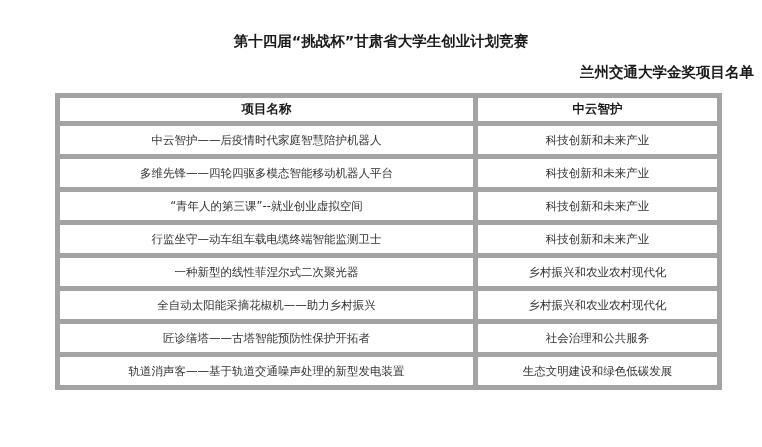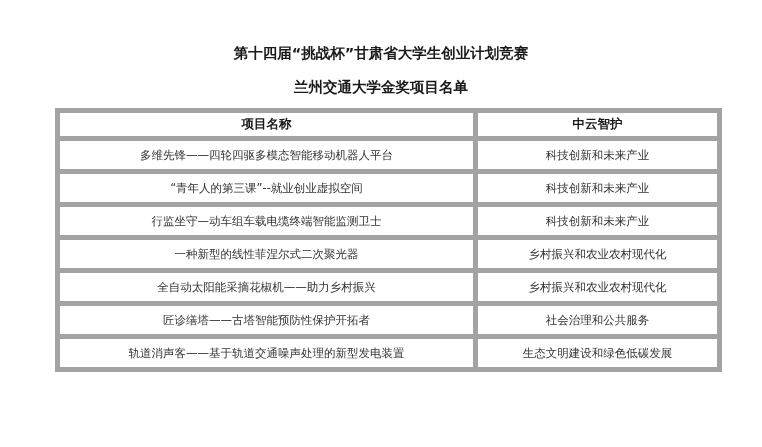--- a/index.html
+++ b/index.html
@@ -13,29 +13,29 @@
     color: #262626;
   }
   .doc {
     padding-top: 28px;
   }
   .doc-title {
     text-align: center;
     font-weight: bold;
     font-size: 14.5px;
     line-height: 18px;
-    margin: 16px;
+    margin: 4px;
     color: #1a1a1a;
   }
   .doc-subtitle {
-    text-align: center;
+    text-align: right;
     font-weight: bold;
     font-size: 14.5px;
     line-height: 18px;
-    margin: 13px 0 0 0;
+    margin: 13px 8px 0 0;
     color: #1a1a1a;
   }
   table.awards {
     border-collapse: collapse;
     table-layout: fixed;
     margin-left: 55px;
     margin-top: 12px;
     width: 662px;
   }
   table.awards col.c-name  { width: 418px; }
@@ -75,20 +75,24 @@
       <col class="c-group">
     </colgroup>
     <thead>
       <tr>
         <th>项目名称</th>
         <th>中云智护</th>
       </tr>
     </thead>
     <tbody id="table-body">
         <tr>
+          <td>中云智护——后疫情时代家庭智慧陪护机器人</td>
+          <td>科技创新和未来产业</td>
+        </tr>
+        <tr>
           <td>多维先锋——四轮四驱多模态智能移动机器人平台</td>
           <td>科技创新和未来产业</td>
         </tr>
         <tr>
           <td>“青年人的第三课”--就业创业虚拟空间</td>
           <td>科技创新和未来产业</td>
         </tr>
         <tr>
           <td>行监坐守—动车组车载电缆终端智能监测卫士</td>
           <td>科技创新和未来产业</td>

